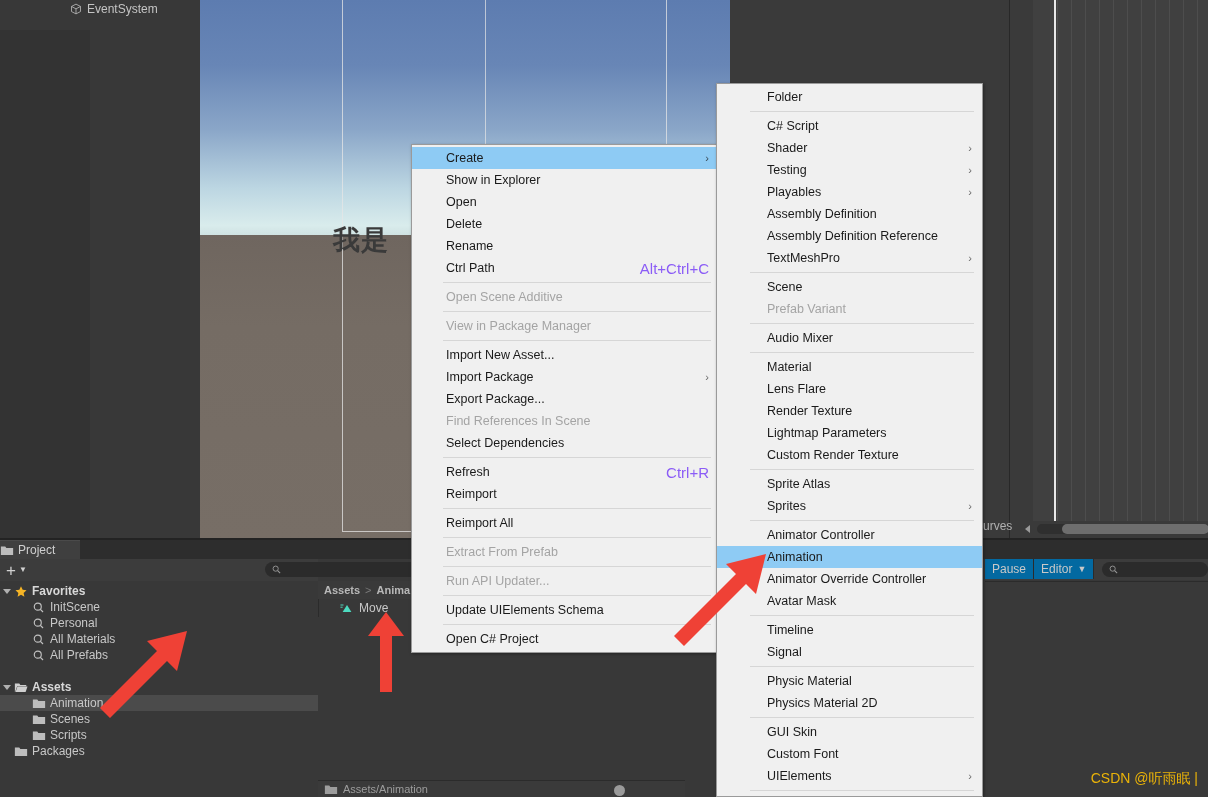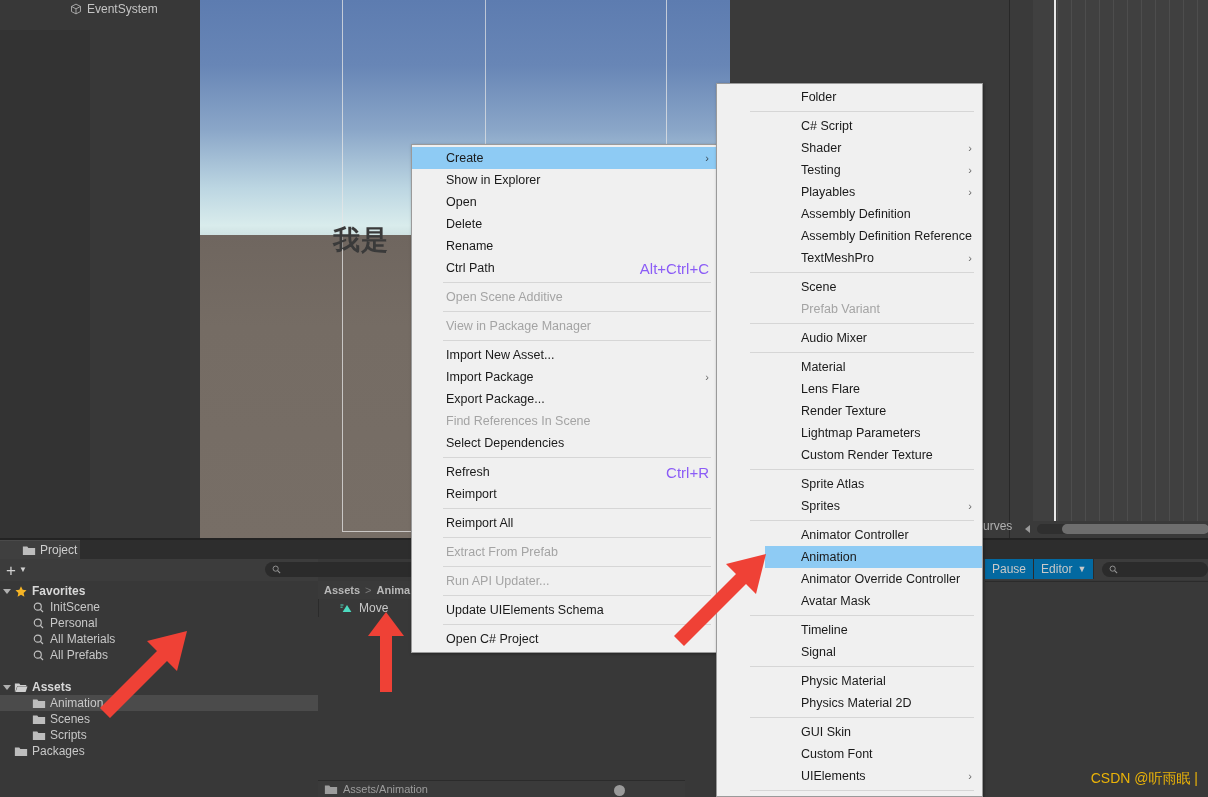--- a/index.html
+++ b/index.html
@@ -148,21 +148,21 @@
   }
 
   
   .project-panel {
     position: absolute; left: 0; top: 540px; width: 318px; height: 257px;
     background: #383838;
   }
   .project-tab {
     position: absolute; left: 0; top: 540px; width: 80px; height: 19px;
     background: #3f3f3f; display: flex; align-items: center; gap: 4px;
-    padding-left: 22px; color: #cfcfcf; font-size: 12px;
+    padding-left: 0; color: #cfcfcf; font-size: 12px;
     border-top: 1px solid #4a4a4a;
   }
   .tab-strip-bg {
     position: absolute; left: 80px; top: 540px; width: 1128px; height: 19px;
     background: #2d2d2d;
   }
   .proj-toolbar {
     position: absolute; left: 0; top: 559px; width: 318px; height: 22px;
     background: #3c3c3c; display: flex; align-items: center;
   }
@@ -233,21 +233,21 @@
     color: #1a1a1a; font-size: 12.5px;
     padding: 2px 0;
   }
   #menu-main { left: 411px; top: 144px; width: 309px; }
   #menu-sub  { left: 716px; top: 83px;  width: 267px; }
 
   .mi {
     position: relative; height: 22px; display: flex; align-items: center;
     padding-left: 34px; padding-right: 10px; white-space: nowrap;
   }
-  #menu-sub .mi { padding-left: 36px; margin-left: 48px; }
+  #menu-sub .mi { padding-left: 50px; }
   .mi.disabled { color: #a4a4a4; }
   .mi.highlight { background: #8ecbf4; }
   .mi .shortcut {
     margin-left: auto; color: #8b5cf6; font-size: 15px; text-align: center;
   }
   .mi .chev {
     position: absolute; right: 10px; top: 50%; transform: translateY(-50%);
     color: #6a6a6a; font-size: 11px;
   }
   .mi.highlight .chev { color: #3a4a55; }

